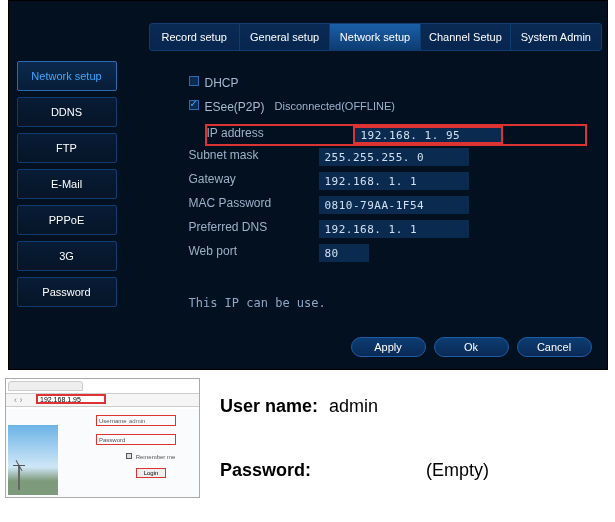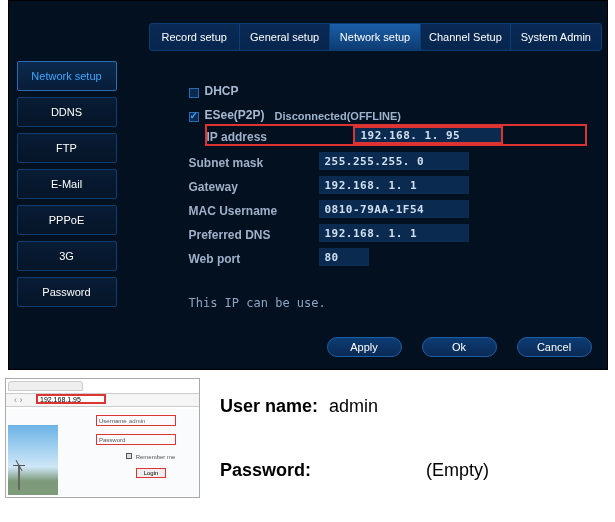--- a/index.html
+++ b/index.html
@@ -72,24 +72,23 @@
   .content {
     position: absolute;
     top: 75px;
     left: 180px;
     right: 20px;
     font-size: 12px;
     color: #a8b8d0;
   }
   .row {
     display: flex;
-    align-items: flex-end;
+    align-items: flex-start;
     height: 22px;
     margin-bottom: 2px;
-    font-weight: bold;
   }
   .row .label { width: 130px; color: #a0b0c8; }
   .row .value {
     width: 150px;
     height: 18px;
     background: #0a2a50;
     color: #d0e0f0;
     font-size: 11px;
     padding: 1px 6px;
     display: flex;
@@ -119,21 +118,21 @@
     margin-top: 30px;
     color: #8ea6c4;
     font-size: 12px;
     font-family: monospace;
   }
   .bottom-btns {
     position: absolute;
     bottom: 12px;
     right: 15px;
     display: flex;
-    gap: 20px;
+    gap: 8px;
   }
   .btn {
     width: 75px;
     height: 20px;
     background: linear-gradient(#0d3c73,#0a2a55);
     border: 1px solid #1b5fa8;
     border-radius: 10px;
     color: #fff;
     font-size: 11px;
     display: flex;
@@ -296,21 +295,21 @@
     </div>
     <div class="row">
       <span class="label">Subnet mask</span>
       <span class="value">255.255.255.  0</span>
     </div>
     <div class="row">
       <span class="label">Gateway</span>
       <span class="value">192.168.  1.  1</span>
     </div>
     <div class="row">
-      <span class="label">MAC Username</span>
+      <span class="label">MAC Password</span>
       <span class="value">0810-79AA-1F54</span>
     </div>
     <div class="row">
       <span class="label">Preferred DNS</span>
       <span class="value">192.168.  1.  1</span>
     </div>
     <div class="row">
       <span class="label">Web port</span>
       <span class="value short">80</span>
     </div>

